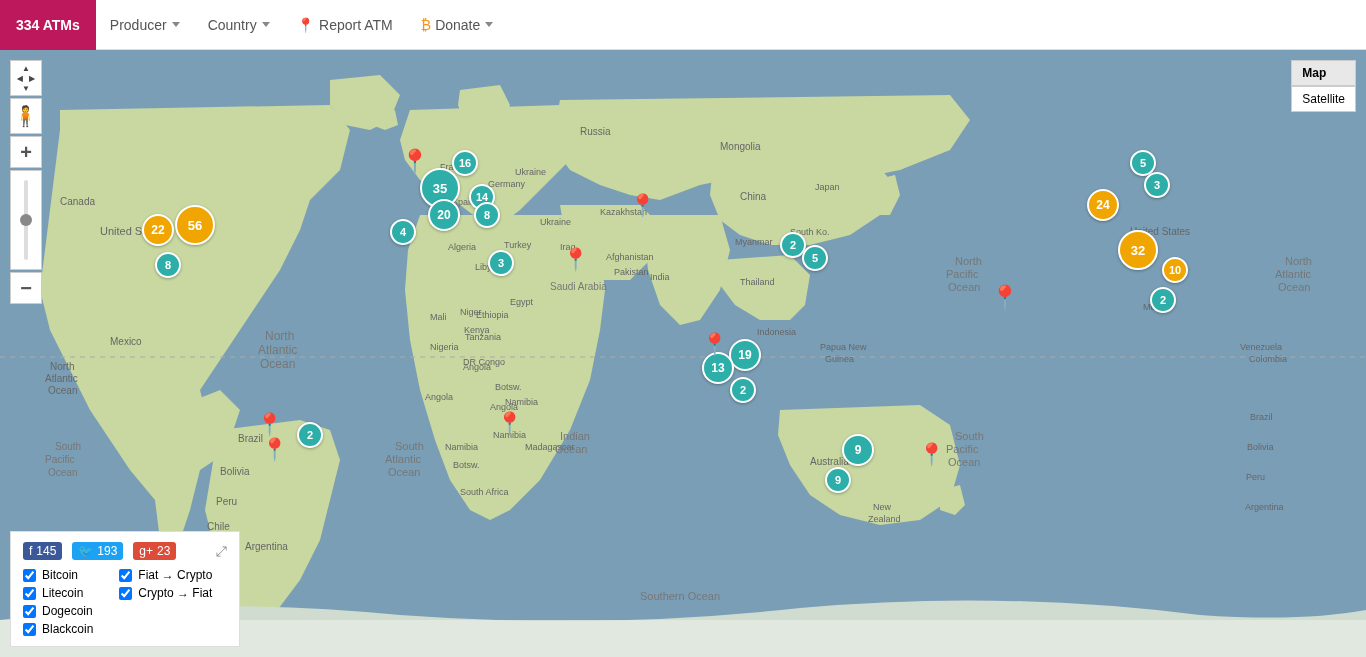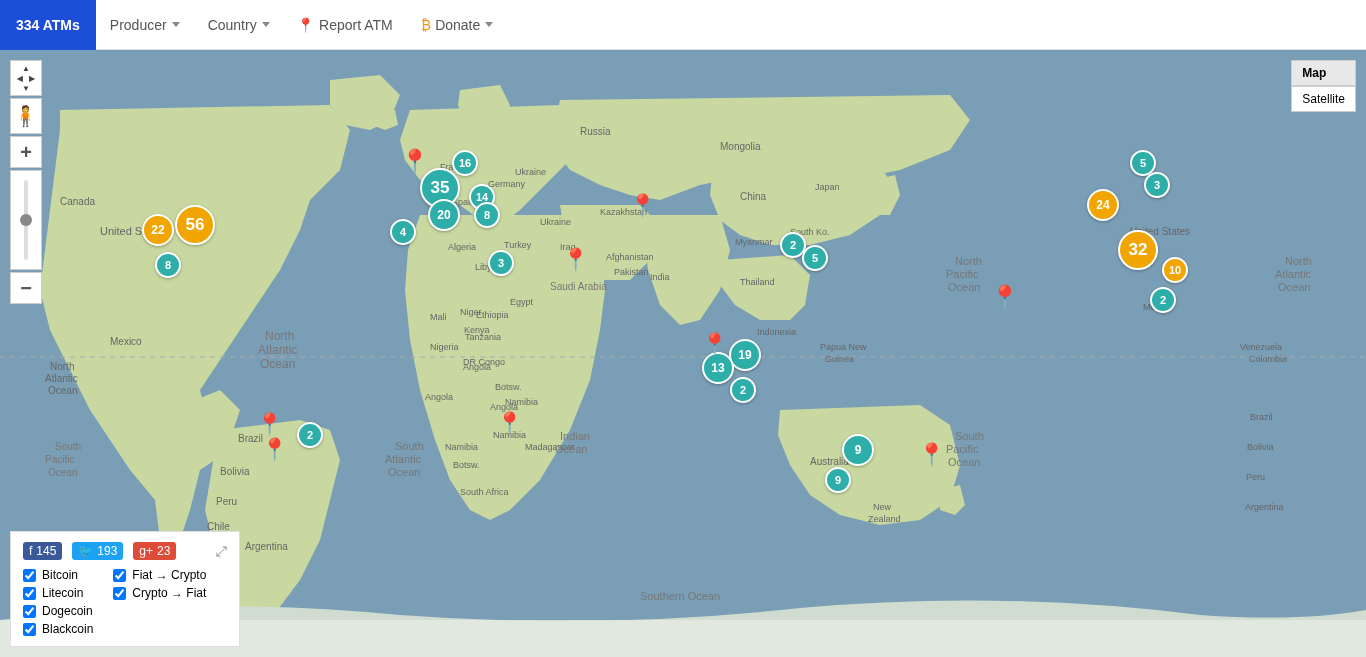--- a/index.html
+++ b/index.html
@@ -29,21 +29,21 @@
       padding: 3px 5px;
       border-radius: 3px;
       border: 2px solid #c97010;
     }
     #site-title {
       font-size: 18px;
       font-weight: bold;
       color: #333;
     }
     #atm-count-badge {
-      background: #1d4ed8;
+      background: #be185d;
       color: #fff;
       font-weight: bold;
       font-size: 14px;
       padding: 0 16px;
       height: 50px;
       display: flex;
       align-items: center;
     }
     .nav-item {
       height: 50px;
@@ -197,21 +197,21 @@
     .tw-btn { background: #1da1f2; color: #fff; }
     .gp-btn { background: #dd4b39; color: #fff; }
     .expand-btn {
       margin-left: auto;
       cursor: pointer;
       font-size: 14px;
       color: #888;
     }
     .legend-cols {
       display: flex;
-      gap: 20px;
+      gap: 26px;
     }
     .legend-col {
       display: flex;
       flex-direction: column;
       gap: 4px;
     }
     .legend-item {
       display: flex;
       align-items: center;
       gap: 6px;
@@ -244,21 +244,21 @@
       font-weight: bold;
       font-size: 11px;
       display: flex;
       align-items: center;
       justify-content: center;
       border: 2px solid #fff;
       box-shadow: 0 1px 3px rgba(0,0,0,0.3);
     }
     .cluster-sm { width: 26px; height: 26px; }
     .cluster-md { width: 32px; height: 32px; font-size: 12px; }
-    .cluster-lg { width: 40px; height: 40px; font-size: 17px; }
+    .cluster-lg { width: 40px; height: 40px; font-size: 13px; }
     @keyframes rippleAnim {
       0% { transform: translate(-50%,-50%) scale(1); opacity: 0.8; }
       100% { transform: translate(-50%,-50%) scale(2); opacity: 0; }
     }
   </style>
 </head>
 <body>
 
 <div id="navbar">
   <div id="atm-count-badge">334 ATMs</div>

